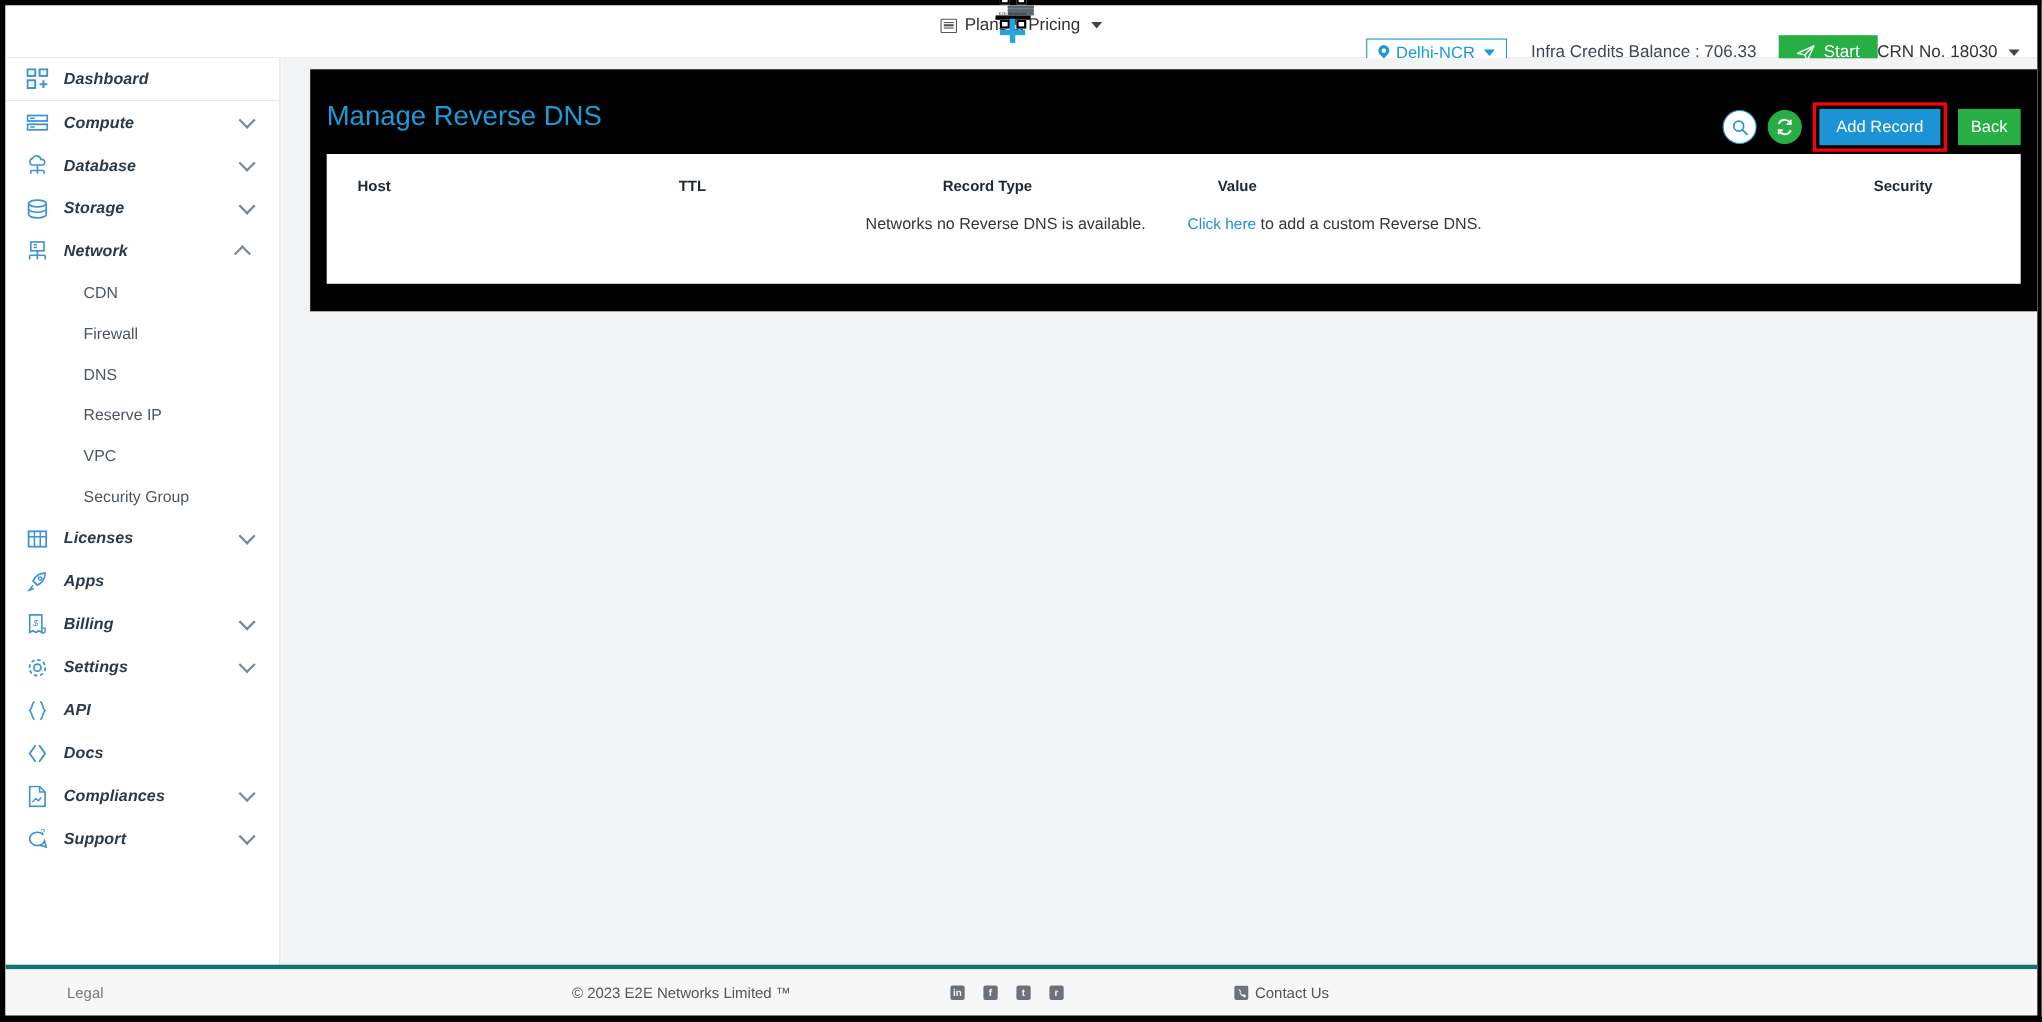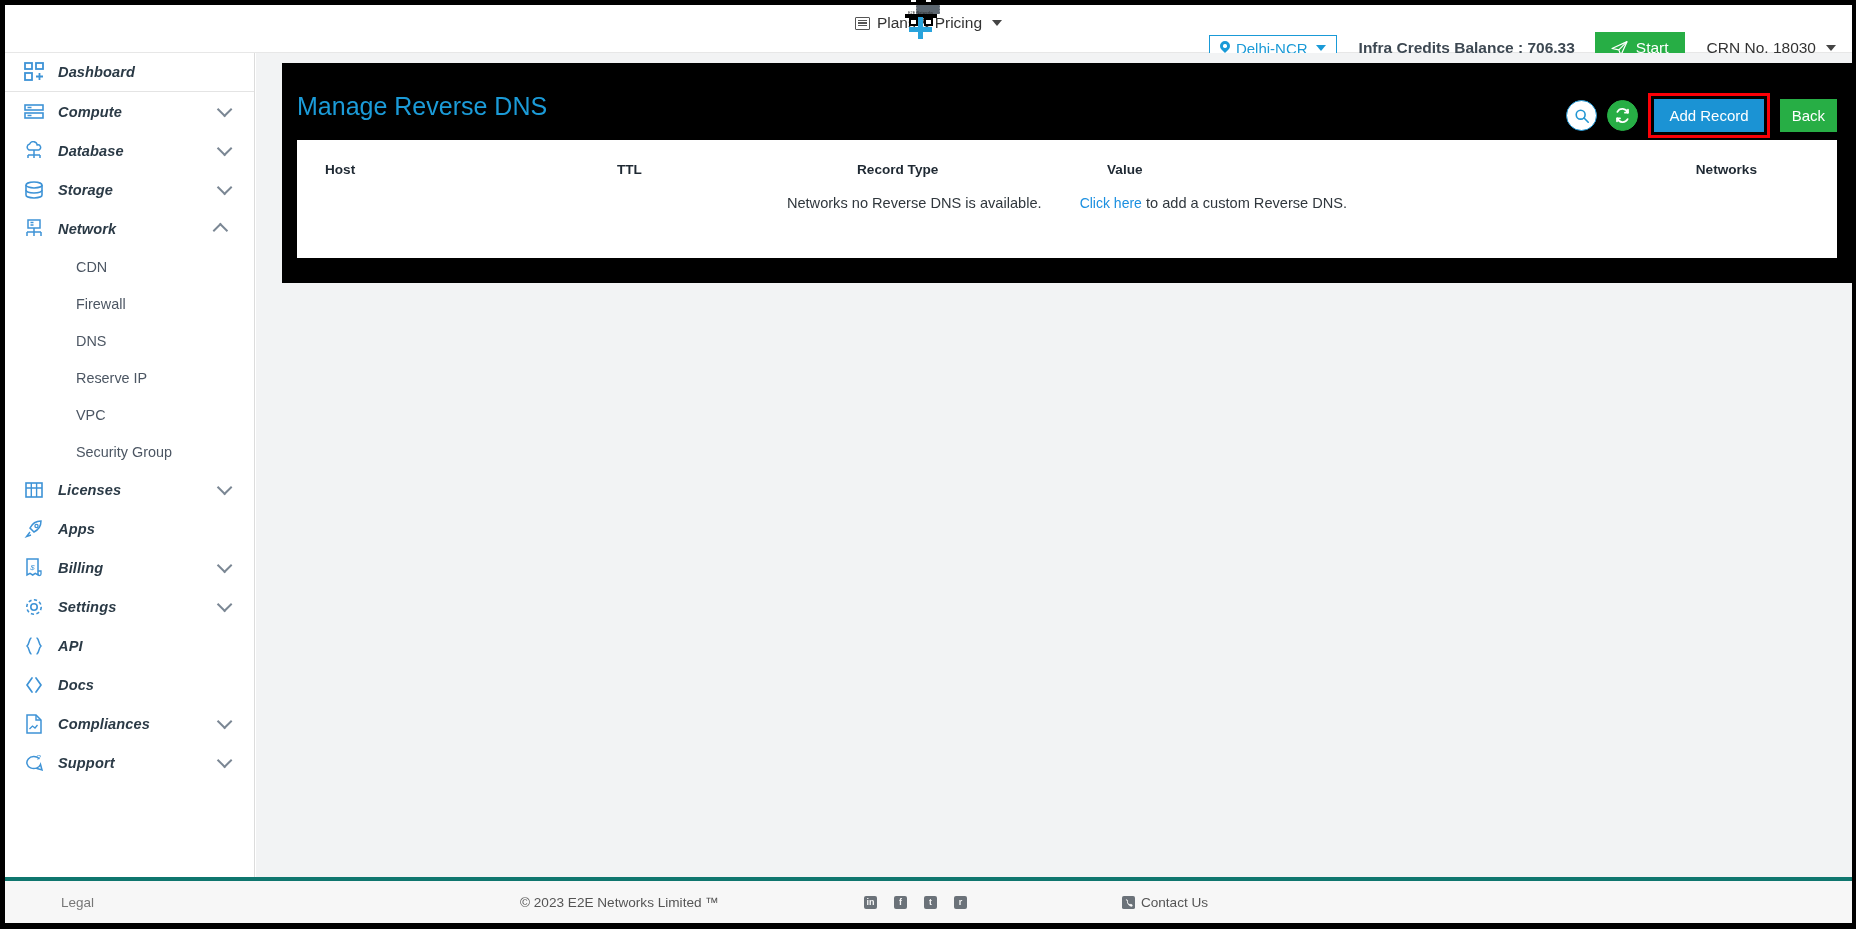--- a/index.html
+++ b/index.html
@@ -90,29 +90,29 @@
     background:#1a9ad7; transform:rotate(-45deg);
   }
   .pin::after{
     content:""; position:absolute; left:3.3px;top:3.2px;width:3.4px;height:3.4px;border-radius:50%;
     background:#fff;
   }
   .caret-down-blue {
     width:0;height:0;border-left:5px solid transparent;border-right:5px solid transparent;
     border-top:6px solid #1a9ad7; margin-left:2px;
   }
-  .credits { font-size:15.5px; color:#3d4852; margin:0 20px 0 22px; white-space:nowrap;font-weight:bold; }
+  .credits { font-size:15.5px; color:#3d4852; margin:0 20px 0 22px; white-space:nowrap; }
   .start-btn {
     display:flex; align-items:center; gap:8px;
     background:#27ae45; color:#fff; border:none;
     padding:7px 16px; font-size:15.5px; cursor:pointer;
     font-family:"Liberation Sans", sans-serif;
   }
   .send-icon { width:17px;height:15px; }
-  .crn { font-size:15.5px; color:#333; margin-left:22px; display:flex;align-items:center;gap:7px; cursor:pointer;}
+  .crn { font-size:15.5px; color:#333; display:flex;align-items:center;gap:7px; cursor:pointer;}
 
   
   .sidebar {
     position:absolute; top:53px; left:5px; width:250px; height:824px;
     background:#fff; border-right:1px solid #dcdcdc; overflow:hidden;
   }
   .side-item {
     display:flex; align-items:center; height:39px; padding-left:18px; cursor:pointer;
     position:relative;
     font-style:italic;
@@ -463,21 +463,21 @@
       </div>
 
       <div class="card">
         <table class="table">
           <thead>
             <tr>
               <th class="th-host">Host</th>
               <th class="th-ttl">TTL</th>
               <th class="th-rtype">Record Type</th>
               <th class="th-value">Value</th>
-              <th class="th-actions">Networks</th>
+              <th class="th-actions">Security</th>
             </tr>
           </thead>
           <tbody>
             <tr class="empty-row">
               <td colspan="5">
                 <span>Networks no Reverse DNS is available.</span>
                 <span class="link-small">Click here</span>
                 <span>to add a custom Reverse DNS.</span>
               </td>
             </tr>

